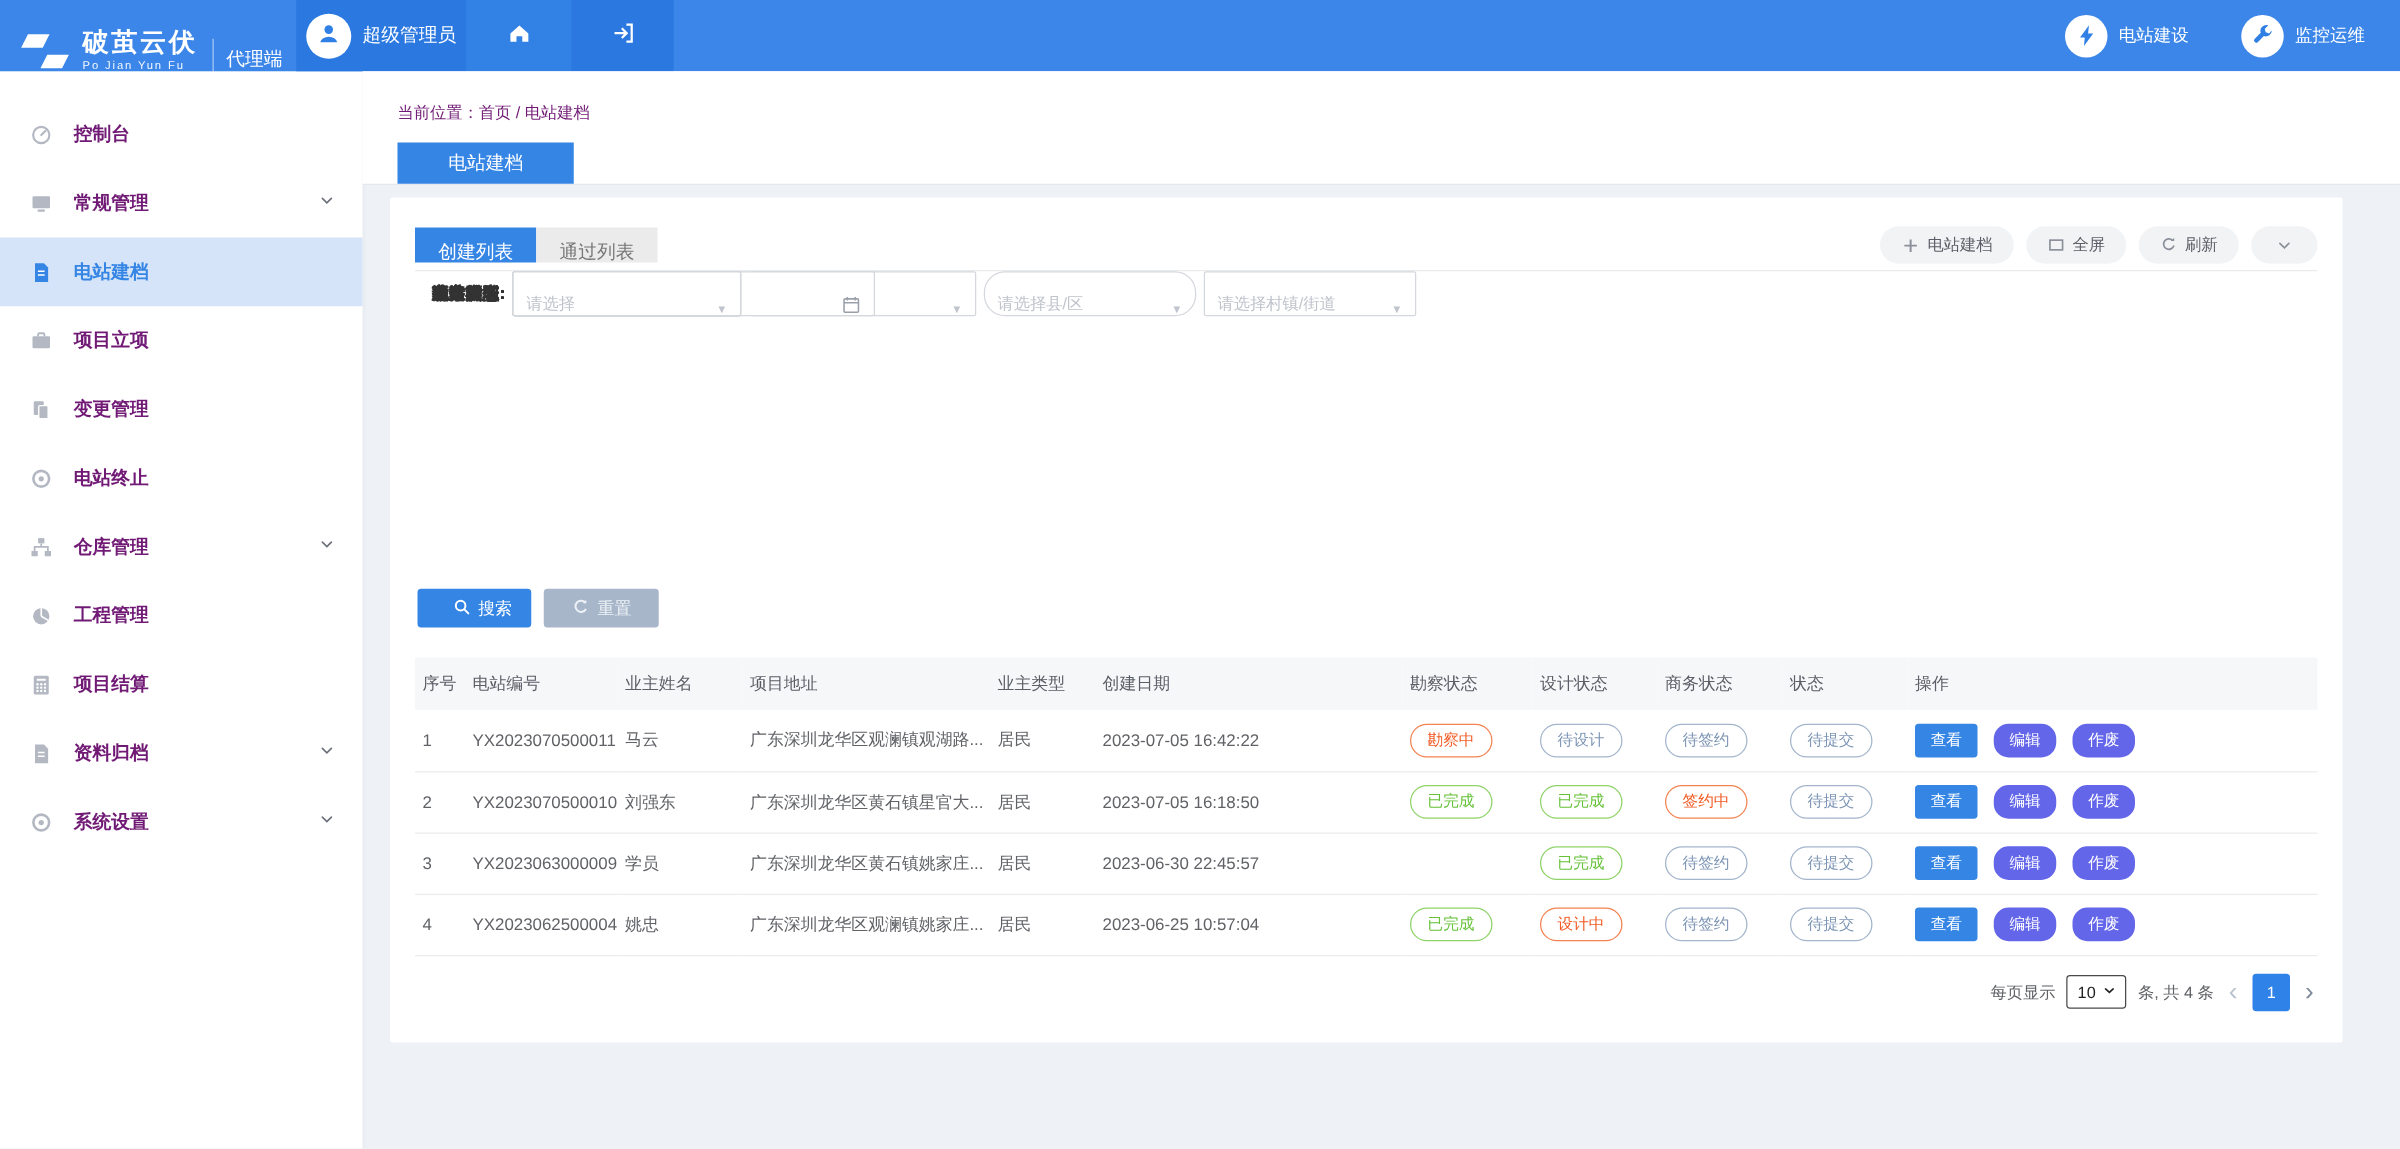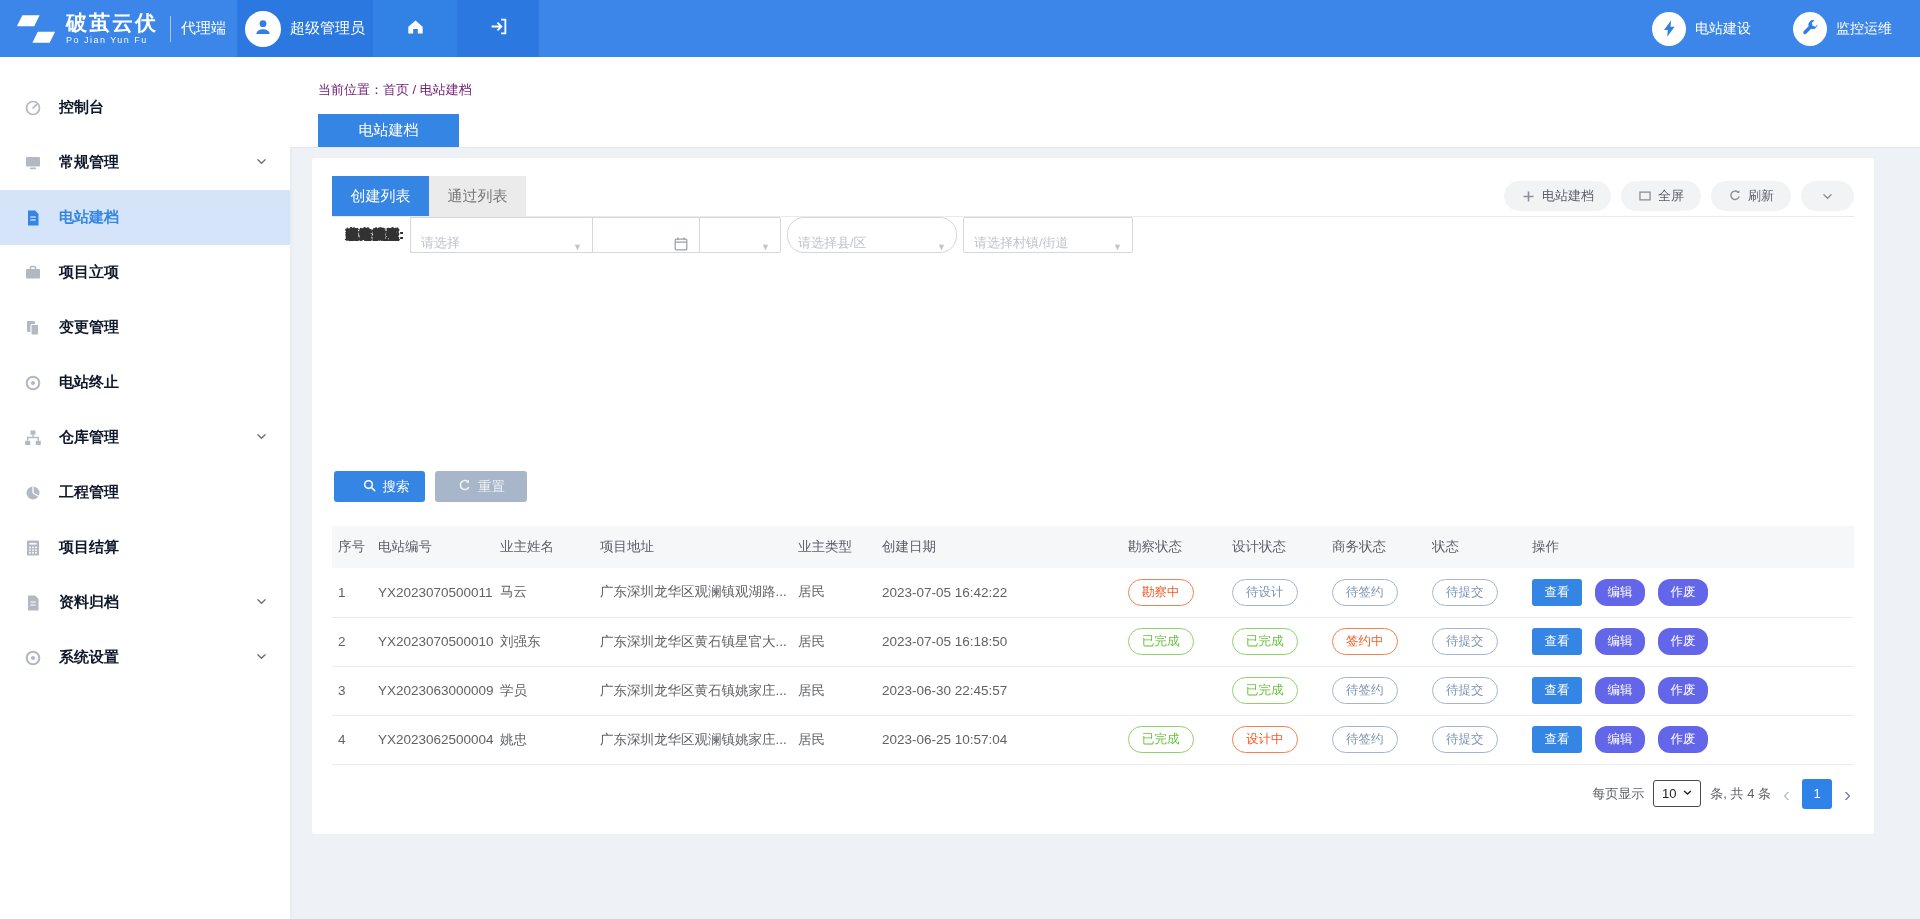--- a/index.html
+++ b/index.html
@@ -1,58 +1,58 @@
 <!DOCTYPE html>
 <html><head>
 <meta charset="utf-8">
 <style>
   * { margin:0; padding:0; box-sizing:border-box; }
   html,body { width:1920px; height:919px; overflow:hidden;
     font-family:"Liberation Sans","DejaVu Sans",sans-serif; background:#eef1f6; }
 
   
   .header { position:relative; height:57px; background:#3b86e8; display:flex; align-items:stretch; color:#fff; }
-  .logo-block { width:237px; display:flex; align-items:center; padding-left:16px; }
+  .logo-block { width:237px; display:flex; align-items:flex-end; padding-left:16px; }
   .logo-mark { margin-right:10px; flex:none; }
   .brand-titles { line-height:1; }
   .brand-cn { font-size:21px; font-weight:bold; letter-spacing:2px; }
   .brand-en { font-size:9px; letter-spacing:1.5px; margin-top:3px; opacity:.95; }
   .brand-divider { width:1px; height:26px; background:rgba(255,255,255,.55); margin:0 10px 0 12px; }
   .brand-portal { font-size:15px; }
   .seg { display:flex; align-items:center; justify-content:center; gap:9px; }
   .seg-user { width:136px; background:#2b79e0; font-size:15px; }
   .avatar { width:36px; height:36px; border-radius:50%; background:#fff; color:#2f7fe5; display:flex; align-items:center; justify-content:center; }
   .seg-home { width:84px; background:#3282e5; }
   .seg-logout { width:82px; background:#2b79e0; }
   .hspacer { flex:1; }
   .hbtn { display:flex; align-items:center; gap:9px; font-size:14px; margin-right:42px; cursor:pointer; }
   .hbtn:last-child { margin-right:28px; }
   .hbtn-circle { width:34px; height:34px; border-radius:50%; background:#fff; color:#2f7fe5; display:flex; align-items:center; justify-content:center; }
 
   
   .shell { display:flex; height:862px; }
   .sidebar { width:290px; background:#fff; flex:none; padding-top:23px; box-shadow:1px 0 4px rgba(0,0,0,.04); }
-  .side-item { height:55px; display:flex; align-items:center; padding:0 22px 0 24px; cursor:pointer; color:#0f172a; }
+  .side-item { height:55px; display:flex; align-items:center; padding:0 22px 0 24px; cursor:pointer; color:#701a75; }
   .side-item .s-icon { width:22px; height:22px; color:#b3b8c2; margin-right:13px; flex:none; display:flex; align-items:center; }
   .side-item .s-label { font-size:15px; font-weight:bold; flex:1; }
   .side-item .s-chev { color:#6a6f78; }
   .side-item.active { background:#d5e4f8; color:#3585e5; }
   .side-item.active .s-icon { color:#3585e5; }
 
   .main { flex:1; min-width:0; }
   .crumbbar { position:relative; height:91px; background:#fff; border-bottom:1px solid #e4e7ed; }
   .crumb { position:absolute; left:28px; top:24px; font-size:13px; color:#701a75; }
   .page-tab { position:absolute; left:28px; bottom:0; width:141px; height:33px; background:#3585e5; color:#fff;
     font-size:15px; display:flex; align-items:center; justify-content:center; cursor:pointer; }
 
   .card { margin:10px 46px 0 22px; height:676px; background:#fff; border-radius:2px; padding:18px 20px 0 20px; }
 
   
   .tabs-row { display:flex; align-items:center; border-bottom:1px solid #e8eaec; height:41px; }
-  .tab { width:97px; height:40px; line-height:40px; text-align:center; font-size:15px; cursor:pointer;
+  .tab { width:97px; height:28px; line-height:40px; text-align:center; font-size:15px; cursor:pointer;
     background:#ebebeb; color:#777; }
   .tab.active { background:#3585e5; color:#fff; }
   .tabs-spacer { flex:1; }
   .pill { height:30px; border-radius:15px; background:#f2f3f5; color:#5a5e66; font-size:13px; display:flex;
     align-items:center; gap:6px; padding:0 17px; margin-left:10px; cursor:pointer; }
   .pill .p-icon { color:#8a8f99; display:flex; }
   .pill.pill-chev { padding:0 20px; }
 
   
   .filters { position:relative; height:309px; }

